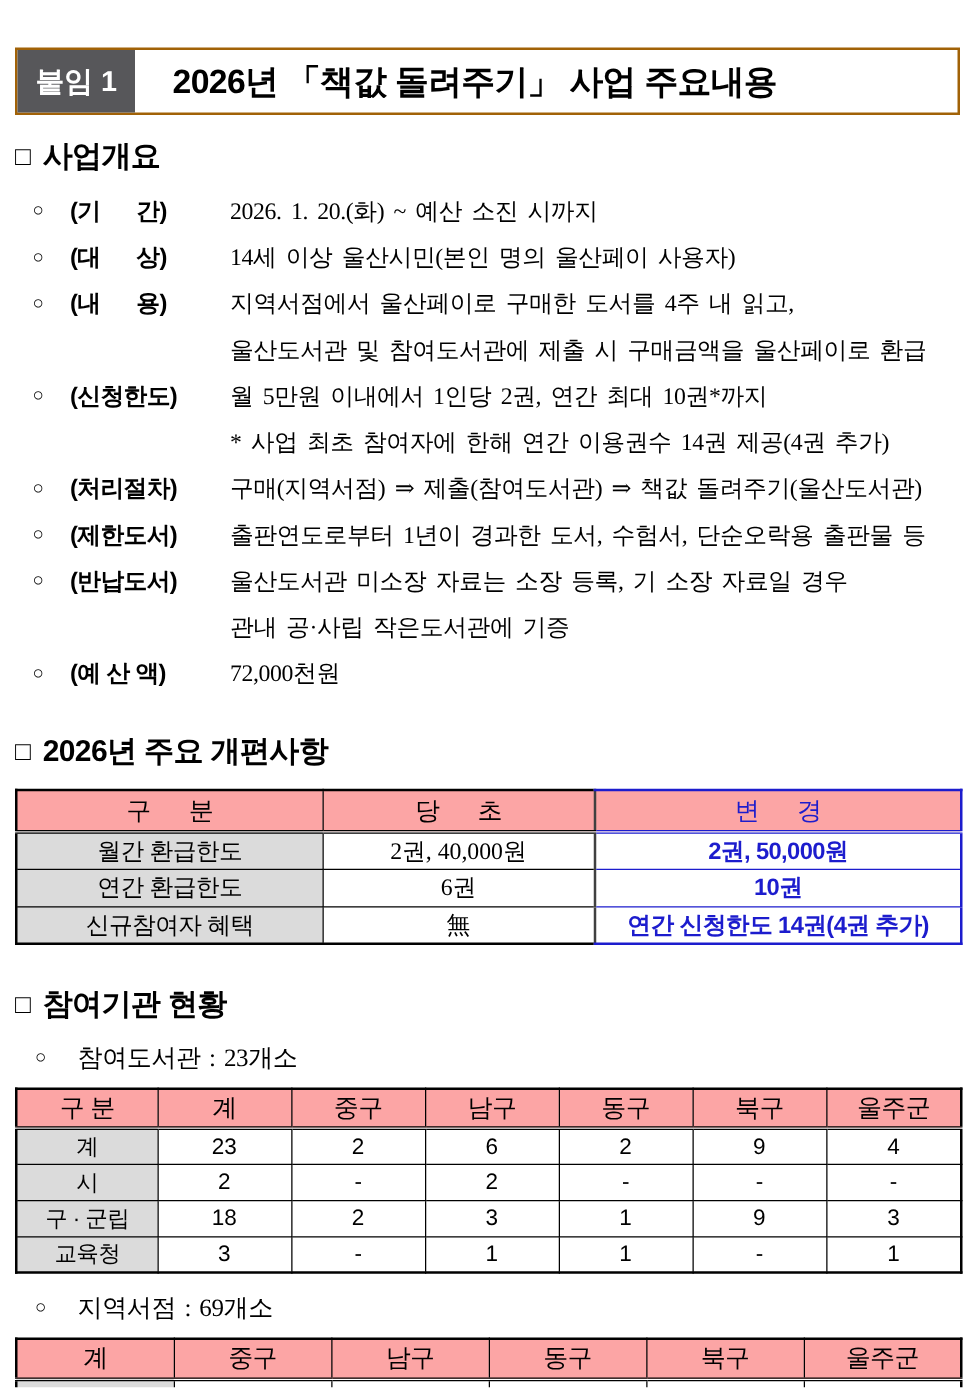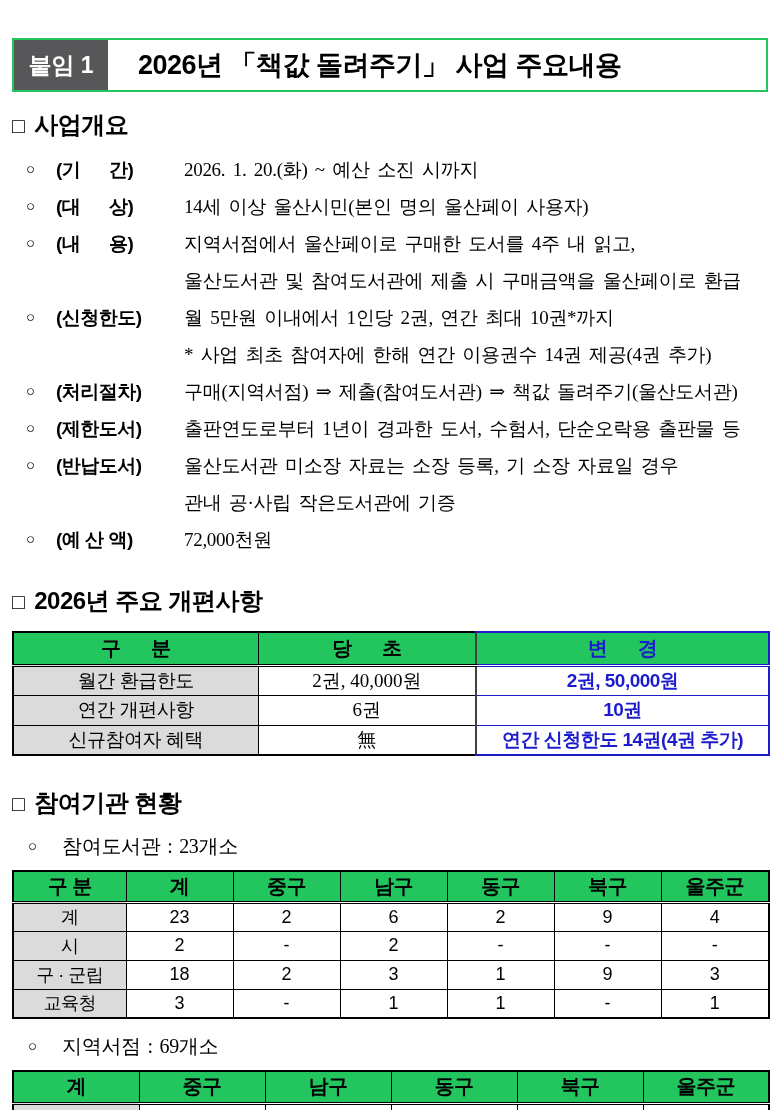--- a/index.html
+++ b/index.html
@@ -5,21 +5,21 @@
   * { margin:0; padding:0; box-sizing:border-box; }
   html,body { background:#fff; }
   .page {
     position:relative; width:780px; height:1110px; margin:0 auto;
     background:#fff; padding:38px 12px 0 12px;
     font-family:"Liberation Serif","DejaVu Serif",serif; color:#000;
     overflow:hidden;
   }
   
   .titlebar {
-    display:flex; align-items:stretch; border:2px solid #22c55e; height:54px;
+    display:flex; align-items:stretch; border:2px solid #a16207; height:54px;
   }
   .badge {
     background:#57575a; color:#fff; width:94px; flex:0 0 94px;
     display:flex; align-items:center; justify-content:center;
     font-family:"Liberation Sans","DejaVu Sans",sans-serif;
     font-weight:bold; font-size:23px;
   }
   .titlebar .title {
     display:flex; align-items:center; padding-left:30px;
     font-family:"Liberation Sans","DejaVu Sans",sans-serif;
@@ -45,22 +45,22 @@
     flex:0 0 128px; white-space:pre;
     font-family:"Liberation Sans","DejaVu Sans",sans-serif;
     font-weight:bold; letter-spacing:-0.5px;
   }
   .ov-item .content { flex:1; word-spacing:3px; letter-spacing:-0.3px; }
   .ov-item .content .line { min-height:37px; }
   
   table { border-collapse:collapse; width:756px; table-layout:fixed; }
   th,td { border:1px solid #000; text-align:center; vertical-align:middle; padding:0 4px; }
   th {
-    background:#22c55e; font-family:"Liberation Sans","DejaVu Sans",sans-serif;
-    font-weight:bold; font-size:20px; letter-spacing:-0.5px; white-space:pre;
+    background:#fca5a5; font-family:"Liberation Sans","DejaVu Sans",sans-serif;
+    font-weight:normal; font-size:20px; letter-spacing:-0.5px; white-space:pre;
   }
   td.rowlabel {
     background:#dbdbdb; font-family:"Liberation Sans","DejaVu Sans",sans-serif;
     font-weight:normal; font-size:19px; letter-spacing:-0.5px;
   }
   
   .t-revision { margin-top:14px; border:2px solid #000; }
   .t-revision th { height:33px; }
   .t-revision td { height:30px; font-size:19px; }
   .t-revision thead th { border-bottom:3px double #000; }
@@ -197,21 +197,21 @@
         <th class="chg">변      경</th>
       </tr>
     </thead>
     <tbody>
       <tr>
         <td class="rowlabel">월간 환급한도</td>
         <td class="before">2권, 40,000원</td>
         <td class="chg"><span class="pre">2권, </span><span class="bld">50,000원</span></td>
       </tr>
       <tr>
-        <td class="rowlabel">연간 개편사항</td>
+        <td class="rowlabel">연간 환급한도</td>
         <td class="before">6권</td>
         <td class="chg"><span class="pre"></span><span class="bld">10권</span></td>
       </tr>
       <tr>
         <td class="rowlabel">신규참여자 혜택</td>
         <td class="before">無</td>
         <td class="chg"><span class="pre"></span><span class="bld">연간 신청한도 14권(4권 추가)</span></td>
       </tr>
     </tbody>
   </table>

